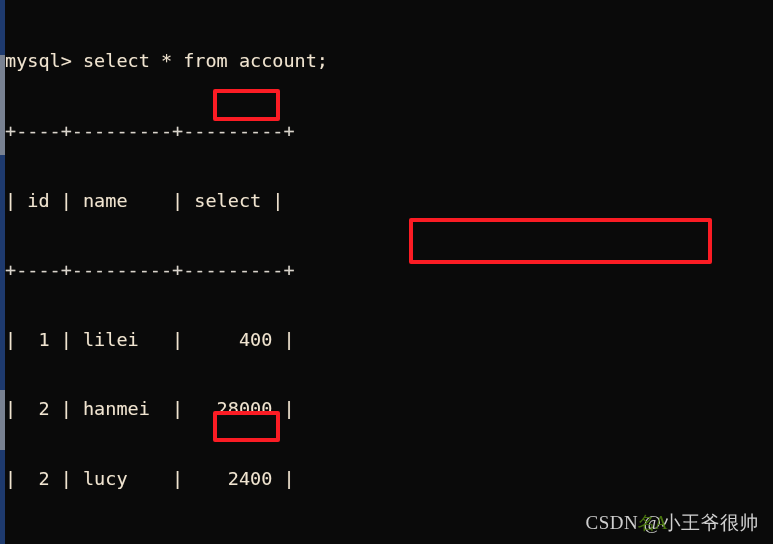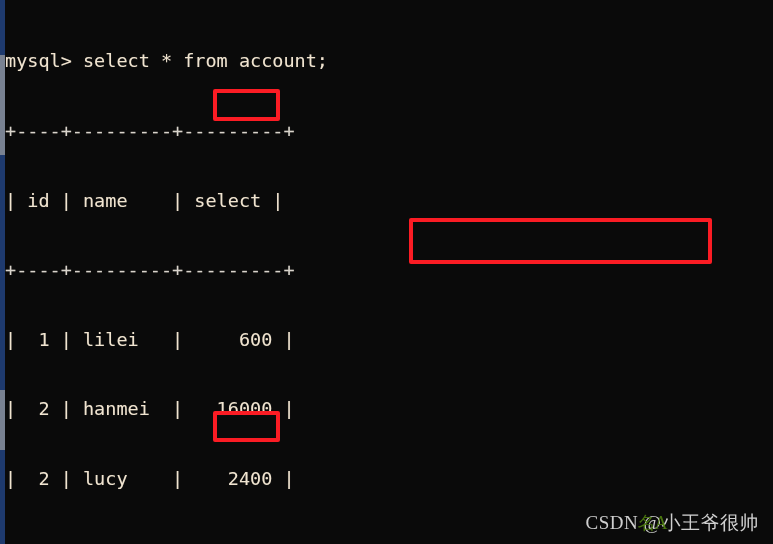--- a/index.html
+++ b/index.html
@@ -98,22 +98,22 @@
 <div id="edge-strip">
   <div class="thumb t1"></div>
   <div class="thumb t2"></div>
 </div>
 
 <div id="terminal">
   <span class="line">mysql&gt; select * from account;</span>
   <span class="line rule">+----+---------+---------+</span>
   <span class="line">| id | name    | select |</span>
   <span class="line rule">+----+---------+---------+</span>
-  <span class="line">|  1 | lilei   |     600 |</span>
-  <span class="line">|  2 | hanmei  |   16000 |</span>
+  <span class="line">|  1 | lilei   |     400 |</span>
+  <span class="line">|  2 | hanmei  |   28000 |</span>
   <span class="line">|  2 | lucy    |    2400 |</span>
   <span class="line rule">+----+---------+---------+</span>
   
   
   
   
   
   
   
   

